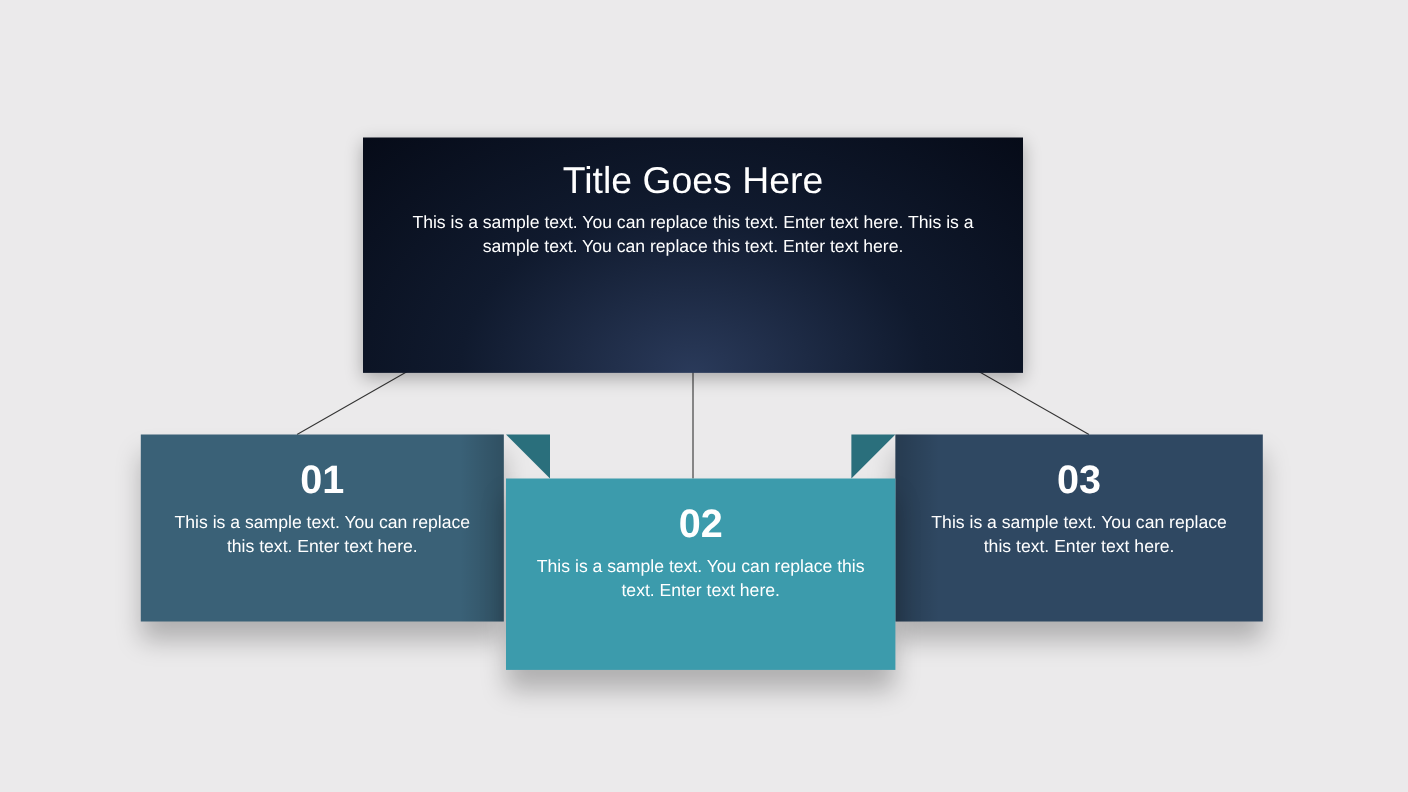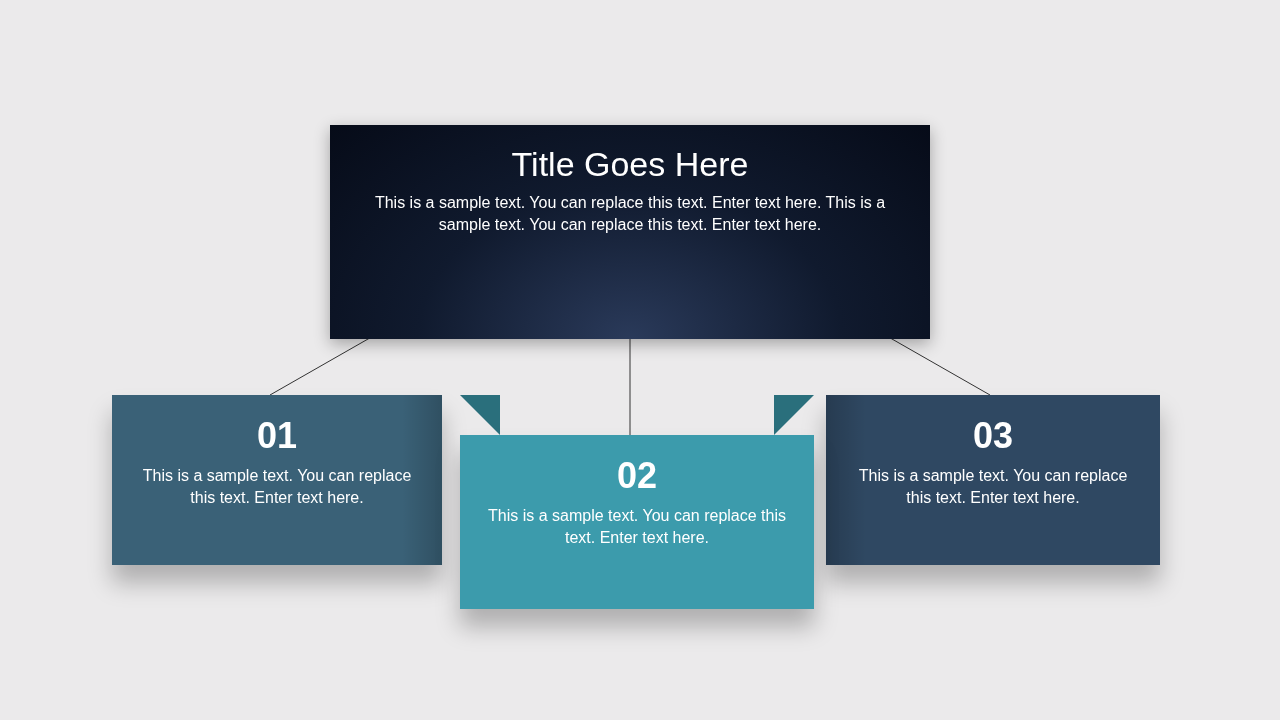--- a/index.html
+++ b/index.html
@@ -50,41 +50,40 @@
   .card .num {
     font-size: 36px;
     font-weight: bold;
     margin-bottom: 8px;
   }
   .card .desc {
     font-size: 16px;
     line-height: 1.4;
   }
   .card-01 {
-    left: 112px;
+    left: 128px;
     top: 395px;
     width: 330px;
     height: 170px;
     background: #3a6177;
   }
   .card-02 {
     left: 460px;
     top: 435px;
     width: 354px;
     height: 174px;
     background: #3c9bac;
     z-index: 5;
   }
   .card-03 {
     left: 814px;
     top: 395px;
     width: 334px;
     height: 170px;
     background: #2f4862;
-    margin-left: 12px;
   }
   
   .fold-left {
     position: absolute;
     left: 460px;
     top: 395px;
     width: 0;
     height: 0;
     border-top: 0 solid transparent;
     border-right: 40px solid #2a6f7c;

